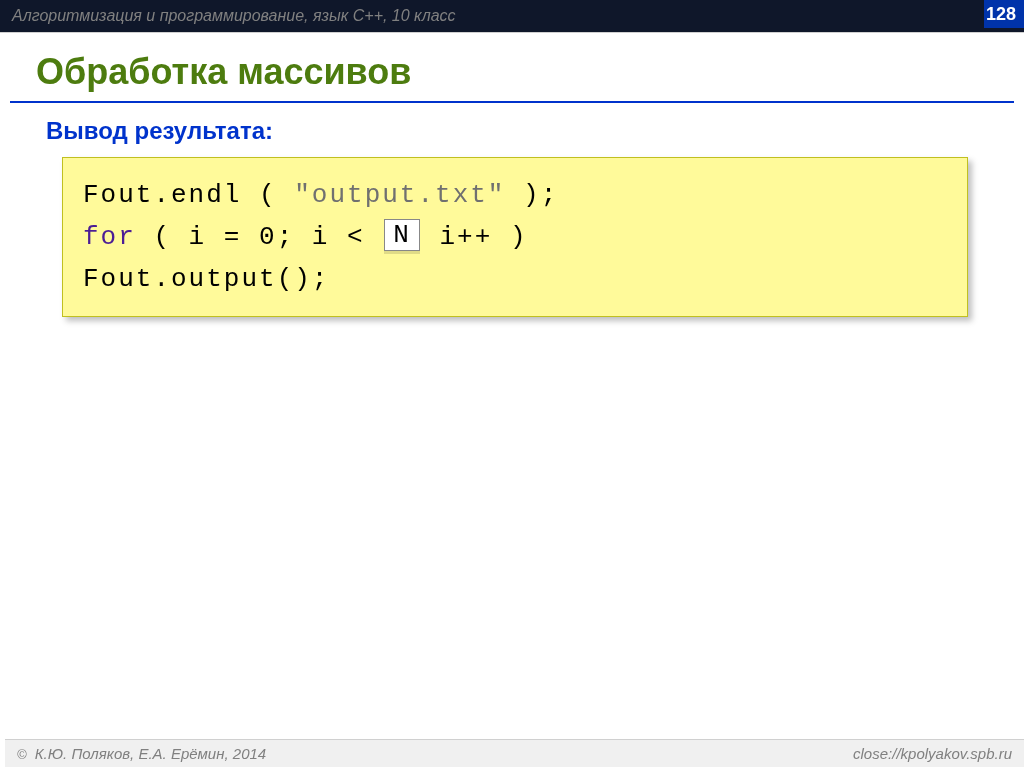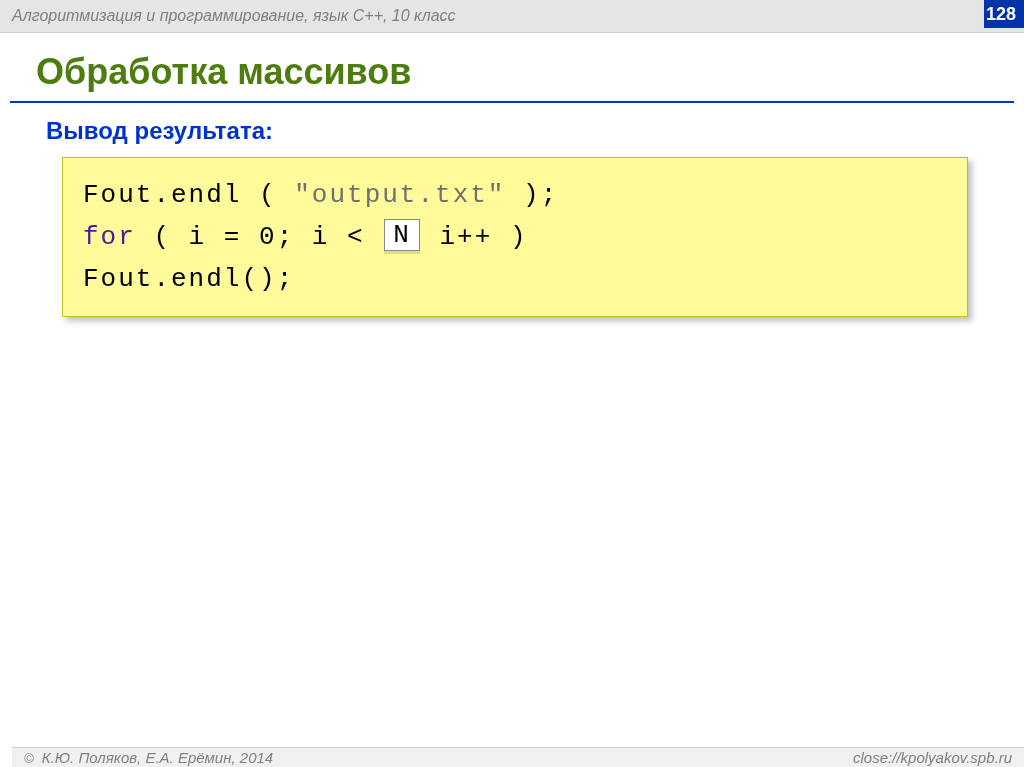--- a/index.html
+++ b/index.html
@@ -9,21 +9,21 @@
     }
     body {
       width: 1024px;
       height: 767px;
       background: #ffffff;
       font-family: Arial, sans-serif;
       position: relative;
       overflow: hidden;
     }
     .header-bar {
-      background: #e5e5e5;
+      background: #0f172a;
       height: 28px;
       width: 100%;
       display: flex;
       justify-content: space-between;
       align-items: center;
       padding: 16px 12px;
       border-bottom: 1px solid #d0d0d0;
     }
     .header-text {
       color: #808080;
@@ -104,24 +104,24 @@
       position: absolute;
       left: -1px;
       right: -1px;
       bottom: -4px;
       height: 3px;
       background: rgba(0,0,0,0.12);
     }
     .footer-bar {
       position: absolute;
       bottom: 0;
-      left: 12px;
+      left: 5px;
       right: 0;
       background: #f0f0f0;
-      height: 20px;
+      height: 28px;
       display: flex;
       justify-content: space-between;
       align-items: center;
       padding: 0 12px;
       border-top: 1px solid #d0d0d0;
       color: #808080;
       font-style: italic;
       font-size: 15px;
     }
     .copyright-symbol {
@@ -143,21 +143,21 @@
 <div class="subtitle">Вывод результата:</div>
 
 <div class="code-block">
   <div class="code-line">
     <span>Fout.endl ( </span><span class="str">"output.txt"</span><span> );</span>
   </div>
   <div class="code-line">
     <span class="kw">for</span><span> ( i = </span><span class="num">0</span><span>; i &lt; </span><span class="boxed">N</span><span>  i++ )</span>
   </div>
   <div class="code-line">
-    <span>Fout.endl();</span>
+    <span>Fout.output();</span>
   </div>
 </div>
 
 <div class="footer-bar">
   <span>
     <span class="copyright-symbol">©</span>
     <span>К.Ю. Поляков, Е.А. Ерёмин, 2014</span>
   </span>
   <span>close://kpolyakov.spb.ru</span>
 </div>

